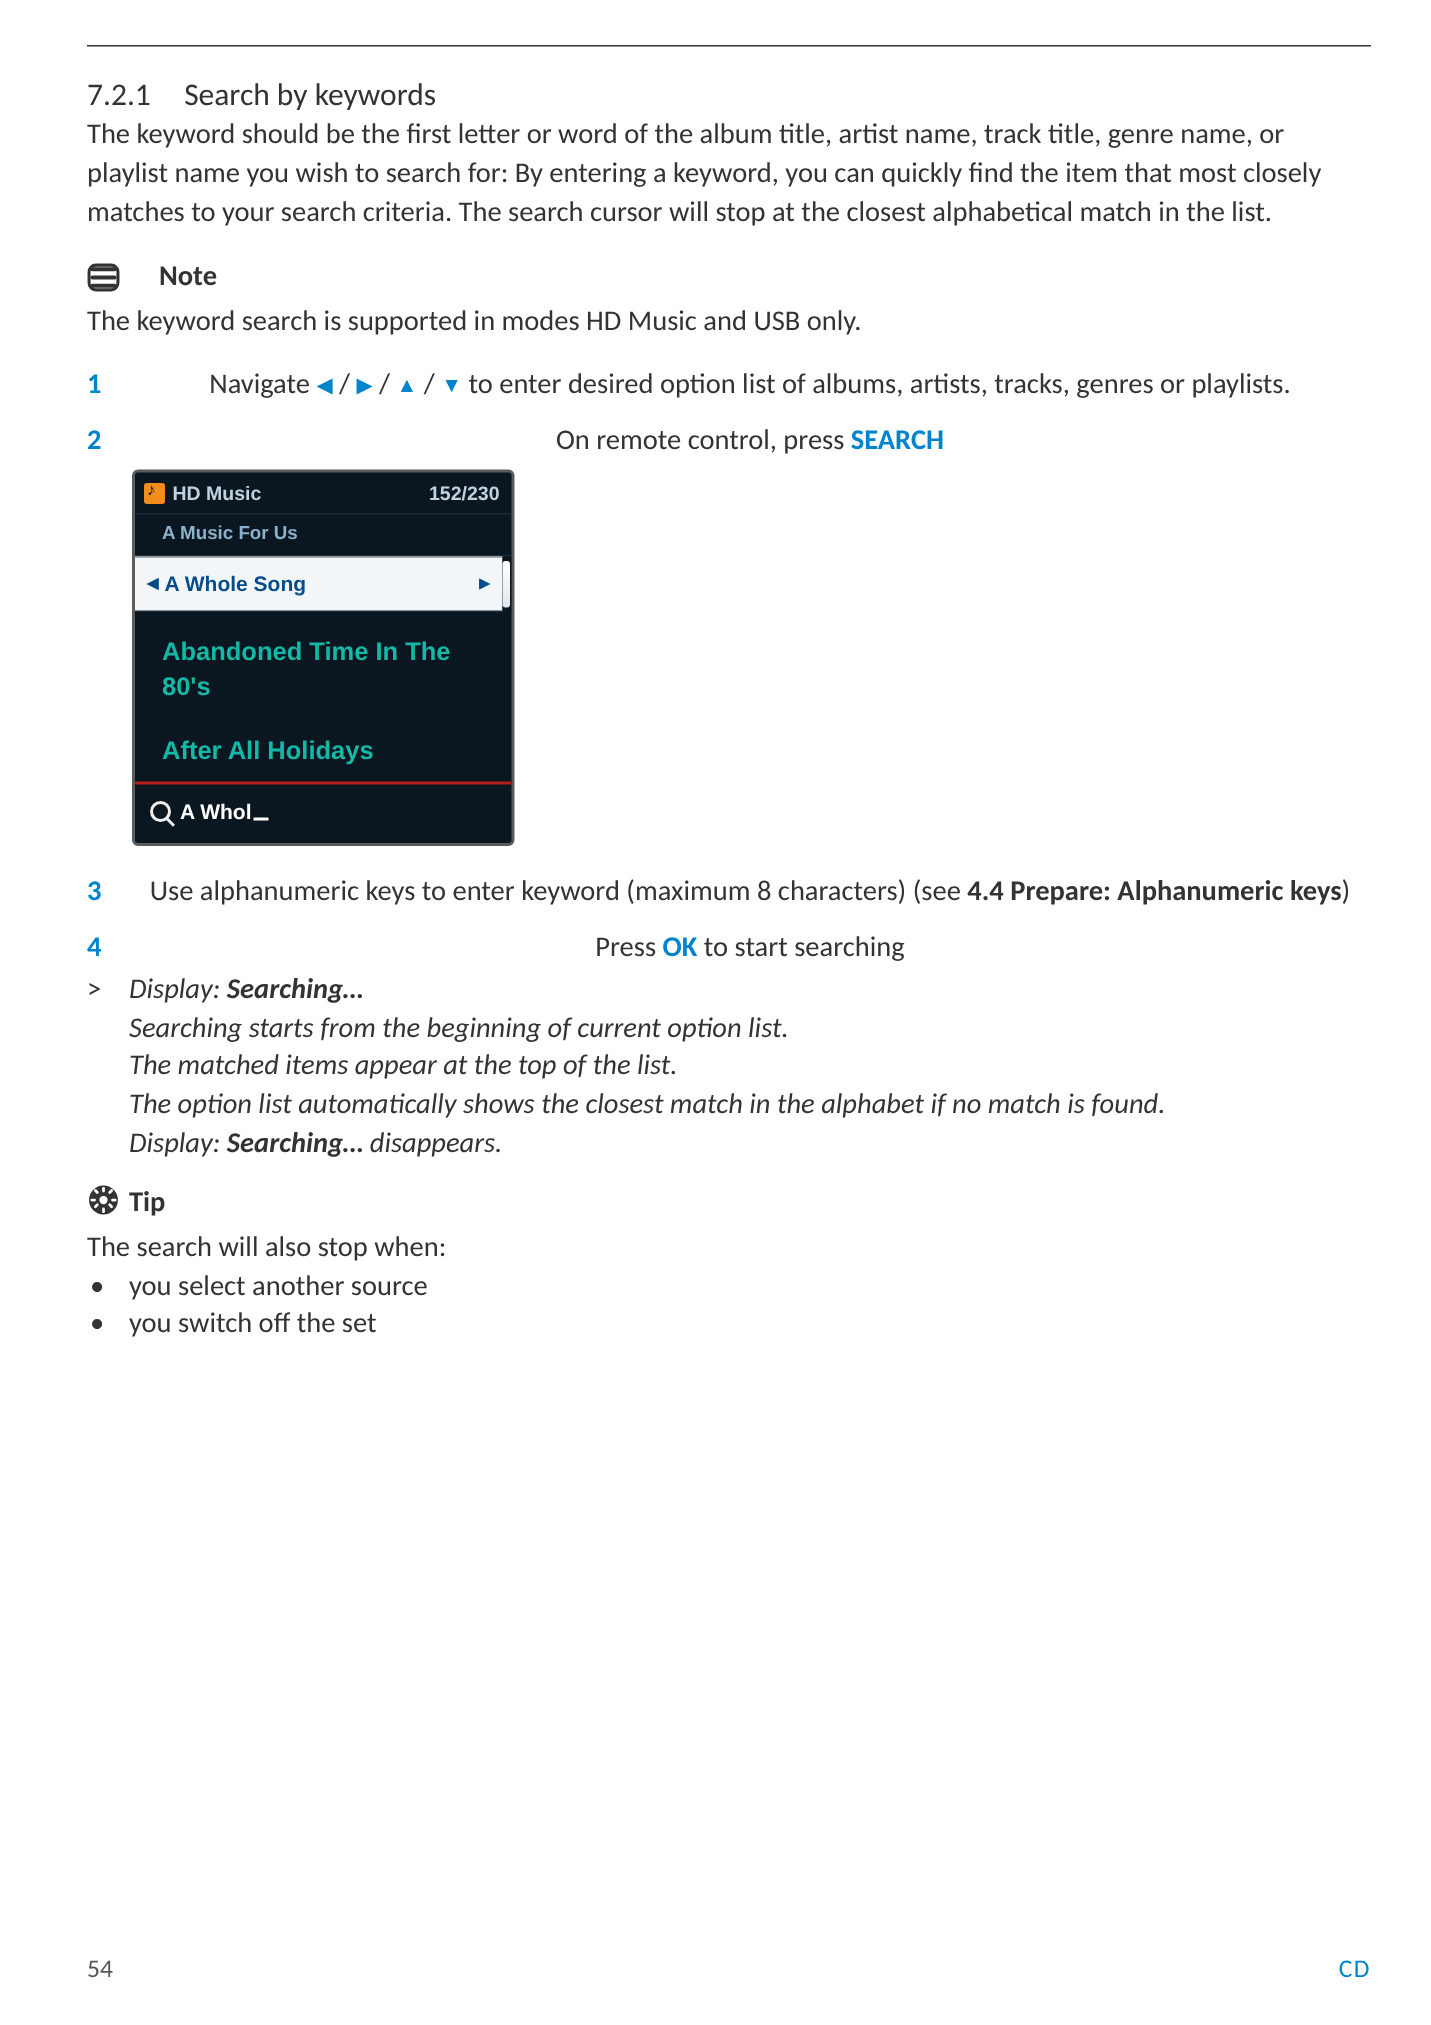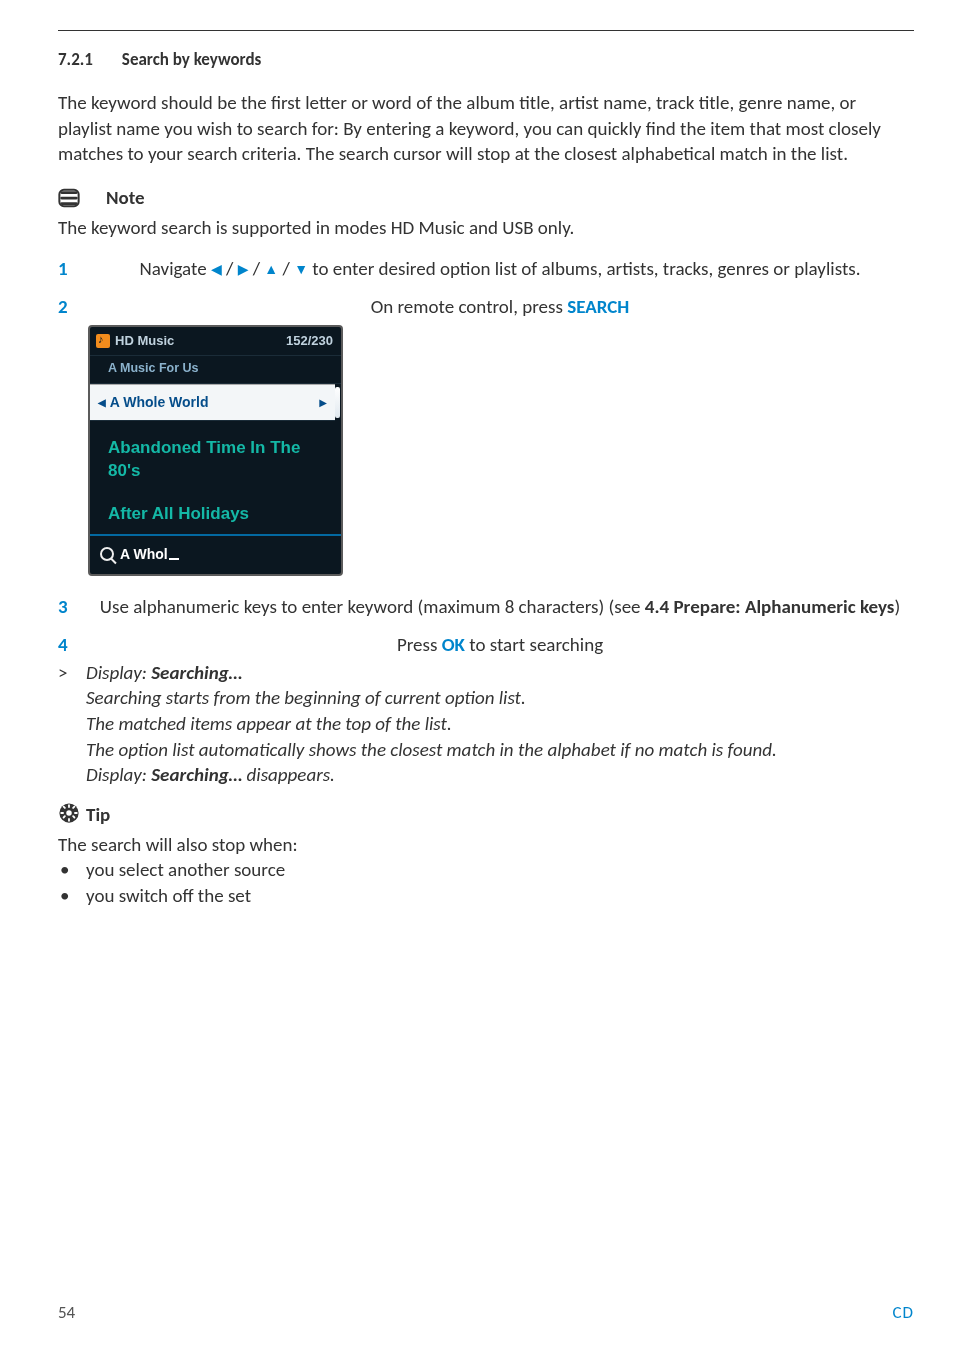--- a/index.html
+++ b/index.html
@@ -6,21 +6,21 @@
     html, body { width: 954px; height: 1350px; }
     body {
       font-family: "Gill Sans", "Gill Sans MT", "Trebuchet MS", Calibri, sans-serif;
       font-size: 19px;
       color: #333;
       padding: 30px 40px 25px 58px;
       position: relative;
       line-height: 1.35;
     }
     .hr { border-top: 1.5px solid #333; margin-bottom: 18px; }
-    .sect { font-weight: bold; font-size: 17px; margin-bottom: 18px; }
+    .sect { font-weight: normal; font-size: 21px; }
     .sect .num { display: inline-block; width: 60px; }
     .para { font-size: 19px; margin-bottom: 18px; }
     .note-line { display: flex; align-items: center; font-weight: bold; font-size: 19px; margin-top: 6px; margin-bottom: 4px; gap: 20px; }
     .note-icon, .tip-icon { width: 22px; height: 22px; margin-right: 6px; display: inline-flex; align-items: center; justify-content: center; }
     .step { display: flex; margin-bottom: 12px; }
     .step .n { width: 28px; flex: 0 0 28px; font-weight: bold; color: #0085cc; }
     .step .t { flex: 1; text-align: center; }
     .arrow { color: #0085cc; font-size: 14px; display: inline-block; vertical-align: 1px; }
     .kw { color: #0085cc; font-weight: bold; }
     .screenshot {
@@ -32,21 +32,21 @@
     .sc-header .l { display: flex; align-items: center; gap: 5px; }
     .music-ic { width: 14px; height: 14px; background: #f28c1d; border-radius: 2px; position: relative; }
     .music-ic::after { content: "♪"; position: absolute; left: 2px; top: -2px; font-size: 11px; color: #0b1720; }
     .sc-sub { color: #8bb2cc; padding: 4px 18px 6px; font-size: 12.5px; font-weight: bold; border-bottom: 1px solid #1b2c38; }
     .sc-active { background: #f3f6f8; display: flex; align-items: center; justify-content: space-between; padding: 8px 8px; border-top: 1px solid #aaa; border-bottom: 1px solid #1b2c38; }
     .sc-active .lab { color: #054d8a; font-weight: bold; font-size: 14px; display: flex; align-items: center; gap: 4px; }
     .sc-active .chev { color: #054d8a; font-size: 10px; }
     .sc-scroll { width: 5px; align-self: stretch; background: linear-gradient(#fff, #e0e8ee); border-radius: 2px; margin-left: auto; }
     .sc-active-wrap { display: flex; }
     .sc-item { color: #14b8a6; padding: 16px 18px 4px; font-size: 17px; font-weight: bold; }
-    .sc-item.bottom { border-bottom: 2px solid #0369a1; padding-bottom: 8px; }
+    .sc-item.bottom { border-bottom: 2px solid #b91c1c; padding-bottom: 8px; }
     .sc-search { display: flex; align-items: center; gap: 6px; padding: 9px 10px 11px; }
     .mag { width: 14px; height: 14px; border: 2px solid #eee; border-radius: 50%; position: relative; }
     .mag::after { content:""; position:absolute; width: 7px; height: 2px; background:#eee; bottom:-3px; right:-5px; transform: rotate(45deg); }
     .sc-search .txt { color: #fff; font-weight: bold; font-size: 14px; }
     .cursor { display: inline-block; width: 10px; height: 2px; background: #fff; vertical-align: -1px; margin-left: 1px; }
     .result { display: flex; margin-bottom: 4px; }
     .result .gt { width: 28px; flex: 0 0 28px; }
     .result .it { flex: 1; font-style: italic; }
     .result .it .b { font-weight: bold; font-style: italic; }
     .tip-line { display: flex; align-items: flex-start; font-weight: bold; font-size: 19px; margin-top: 14px; margin-bottom: 4px; }
@@ -100,21 +100,21 @@
       <span class="music-ic"></span>
       <span>HD Music</span>
     </span>
     <span>152/230</span>
   </div>
   <div class="sc-sub">A Music For Us</div>
   <div class="sc-active-wrap">
     <div class="sc-active" style="flex:1">
       <span class="lab">
           <span class="chev">◀</span>
-          <span>A Whole World</span>
+          <span>A Whole Song</span>
         </span>
       <span class="chev">▶</span>
     </div>
     <div style="width:6px;background:#0b1720;padding:3px 2px 3px 0">
         <div class="sc-scroll" style="height:100%"></div>
       </div>
   </div>
   <div class="sc-item">Abandoned Time In The 80's</div>
   <div class="sc-item bottom">After All Holidays</div>
   <div class="sc-search">

